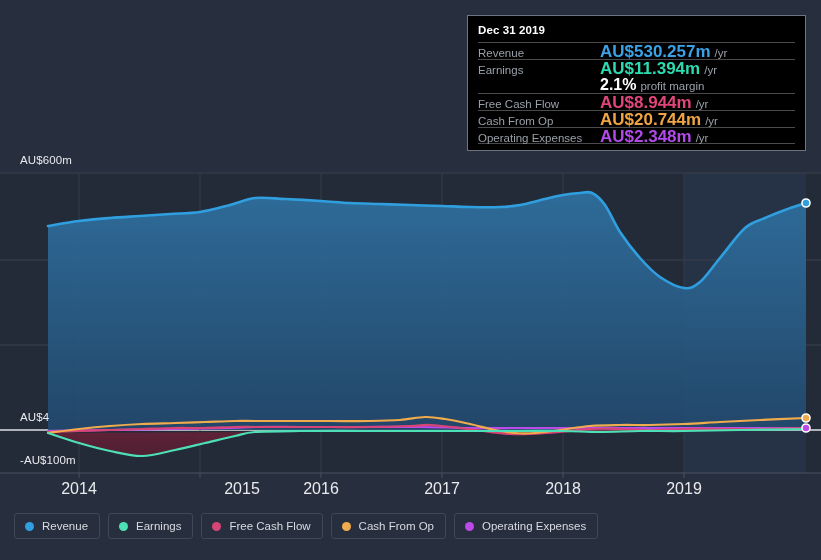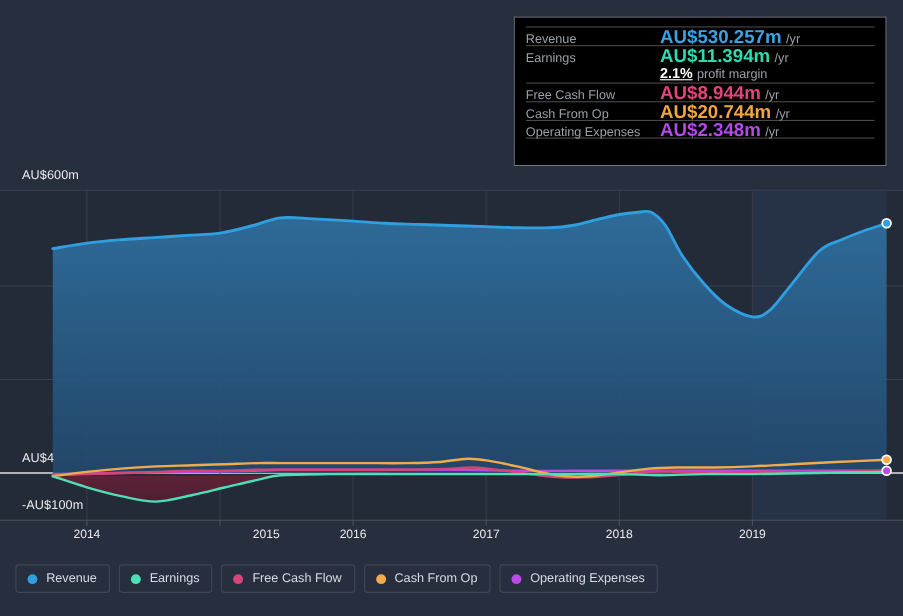--- a/index.html
+++ b/index.html
@@ -23,21 +23,21 @@
     white-space: nowrap;
   }
   .y-label-600 { left: 20px; top: 154px; }
   .y-label-0   { left: 20px; top: 411px; }
   .y-label-neg { left: 20px; top: 454px; text-align: right; }
 
   .x-label {
     position: absolute;
     top: 480px;
     color: #e8eaee;
-    font-size: 11px;
+    font-size: 16px;
     transform: translateX(-50%);
     white-space: nowrap;
   }
 
   
   .tooltip {
     position: absolute;
     left: 467px; top: 15px;
     width: 339px; height: 136px;
     background: #000000;
@@ -71,21 +71,21 @@
     font-weight: bold;
     white-space: nowrap;
   }
   .tt-unit {
     color: #9aa0a8;
     font-size: 11.5px;
     margin-left: 4px;
     font-weight: normal;
     white-space: nowrap;
   }
-  .tt-margin-num { color:#ffffff; font-weight:bold; font-size:13px;text-decoration:underline; }
+  .tt-margin-num { color:#ffffff; font-weight:bold; font-size:16px; }
 
   
   .legend {
     position: absolute;
     left: 14px; top: 513px;
     display: flex;
     gap: 8px;
   }
   .legend-item {
     display: flex;
@@ -167,20 +167,21 @@
         <div class="x-label" style="left: 79px;">2014</div>
         <div class="x-label" style="left: 200px; margin-left: 42px;">2015</div>
         <div class="x-label" style="left: 321px;">2016</div>
         <div class="x-label" style="left: 442px;">2017</div>
         <div class="x-label" style="left: 563px;">2018</div>
         <div class="x-label" style="left: 684px;">2019</div>
       </div>
   </div>
 
   <div class="tooltip">
+    <div class="tt-date">Dec 31 2019</div>
     <div id="tt-rows">
         <div class="tt-row">
           <span class="tt-name">Revenue</span>
           <span class="tt-val" style="color: rgb(58, 163, 232);">AU$530.257m</span>
           <span class="tt-unit">/yr</span>
         </div>
         <div class="tt-row">
           <span class="tt-name">Earnings</span>
           <span class="tt-val" style="color: rgb(45, 219, 176);">AU$11.394m</span>
           <span class="tt-unit">/yr</span>

